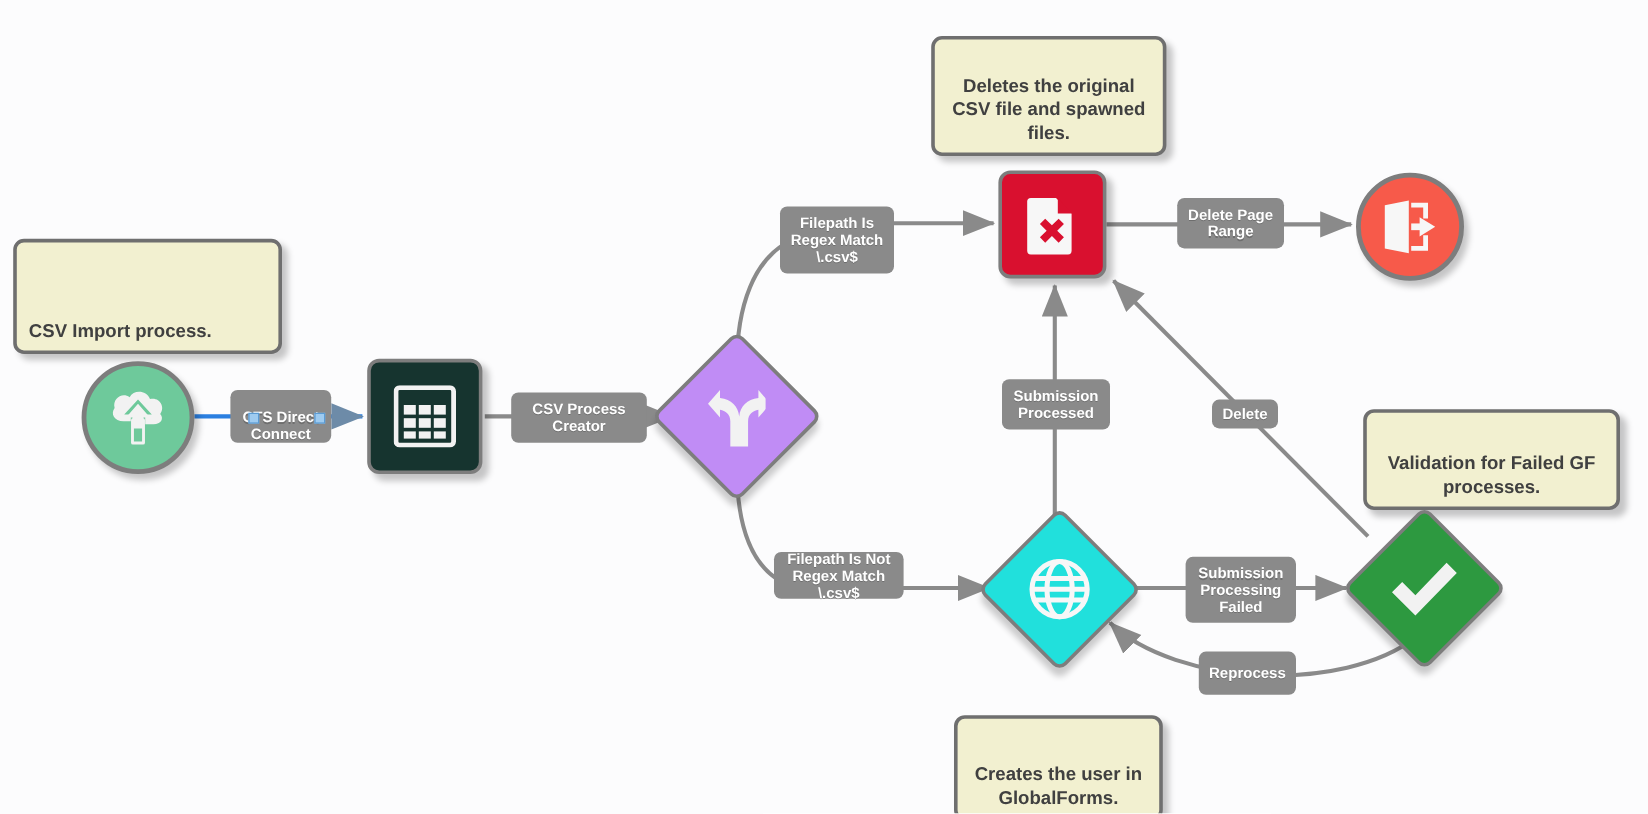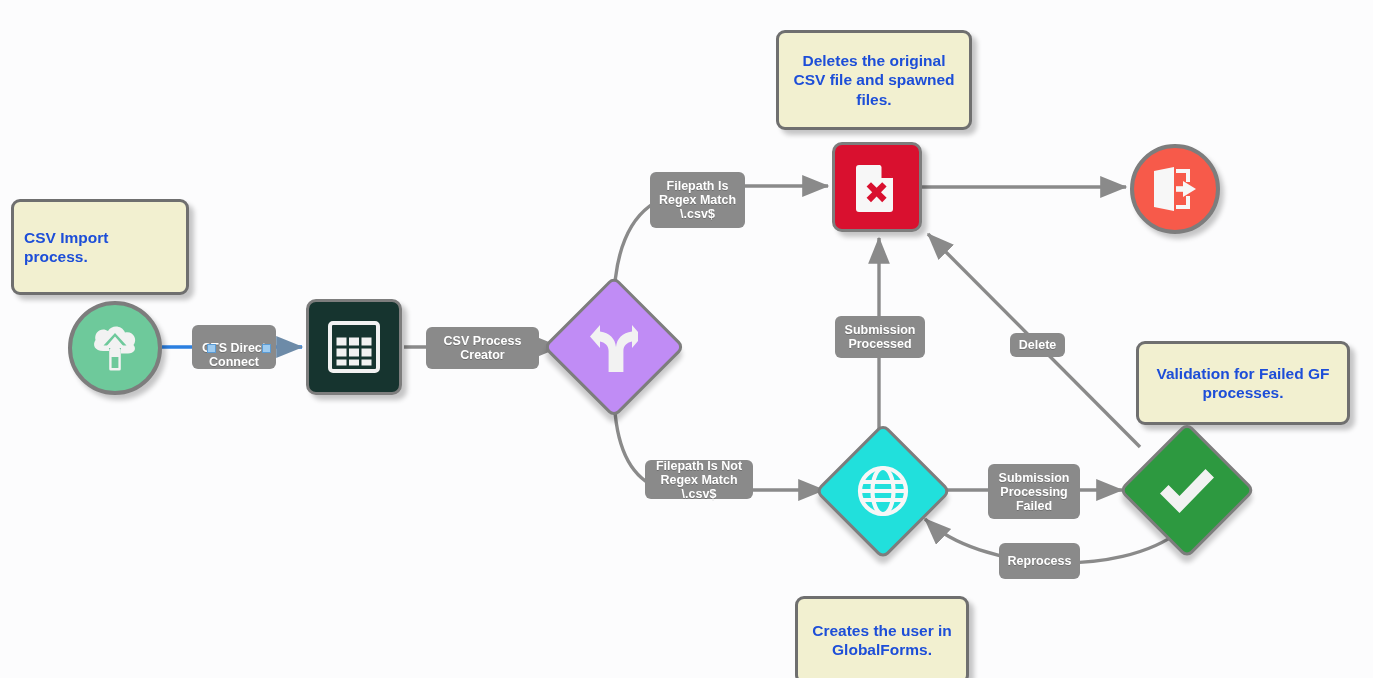--- a/index.html
+++ b/index.html
@@ -70,26 +70,26 @@
     justify-content: center;
   }
   
   .note {
     position: absolute;
     box-sizing: border-box;
     background: #f2f0d0;
     border: 3px solid #6f6f6f;
     border-radius: 9px;
     box-shadow: 5px 5px 5px rgba(0,0,0,0.22);
-    color: #1d4ed8;
+    color: #404040;
     font-weight: bold;
     font-size: 15.5px;
     line-height: 1.25;
     display: flex;
-    align-items: center;
+    align-items: flex-end;
     justify-content: center;
     text-align: center;
     padding: 6px 10px;
   }
   .note.left-align { text-align: left; justify-content: flex-start; }
   
   .edge-label {
     position: absolute;
     box-sizing: border-box;
     background: #8a8a8a;
@@ -152,21 +152,21 @@
     <line x1="1140" y1="447" x2="928" y2="234" stroke="#8a8a8a" stroke-width="3.4" marker-end="url(#arrow-grey)"></line>
 
     <line x1="940" y1="490" x2="1122" y2="490" stroke="#8a8a8a" stroke-width="3.4" marker-end="url(#arrow-grey)"></line>
 
     <path d="M1180,531 C1120,578 980,572 925,519" fill="none" stroke="#8a8a8a" stroke-width="3.4" marker-end="url(#arrow-grey)"></path>
   </svg>
 
   <div class="waypoint" style="left:207px; top:344px;"></div>
   <div class="waypoint" style="left:262px; top:344px;"></div>
 
-  <div class="note left-align" style="left:11px; top:199px; width:178px; height:96px;">
+  <div class="note left-align" style="left:11px; top:199px; width:224px; height:96px;">
     <span>CSV Import process.</span>
   </div>
 
   <div class="note" style="left:776px; top:30px; width:196px; height:100px;">
     <span>Deletes the original CSV file and spawned files.</span>
   </div>
 
   <div class="note" style="left:1136px; top:341px; width:214px; height:84px;">
     <span>Validation for Failed GF processes.</span>
   </div>
@@ -270,20 +270,24 @@
 Regex Match
 \.csv$</span>
   </div>
 
   <div class="edge-label" style="left:645px; top:460px; width:108px; height:39px;">
     <span>Filepath Is Not
 Regex Match
 \.csv$</span>
   </div>
 
+  <div class="edge-label" style="left:981px; top:165px; width:89px; height:42px;">
+    <span>Delete Page
+Range</span>
+  </div>
 
   <div class="edge-label" style="left:835px; top:316px; width:90px; height:42px;">
     <span>Submission
 Processed</span>
   </div>
 
   <div class="edge-label" style="left:1010px; top:333px; width:55px; height:24px;">
     <span>Delete</span>
   </div>
 

